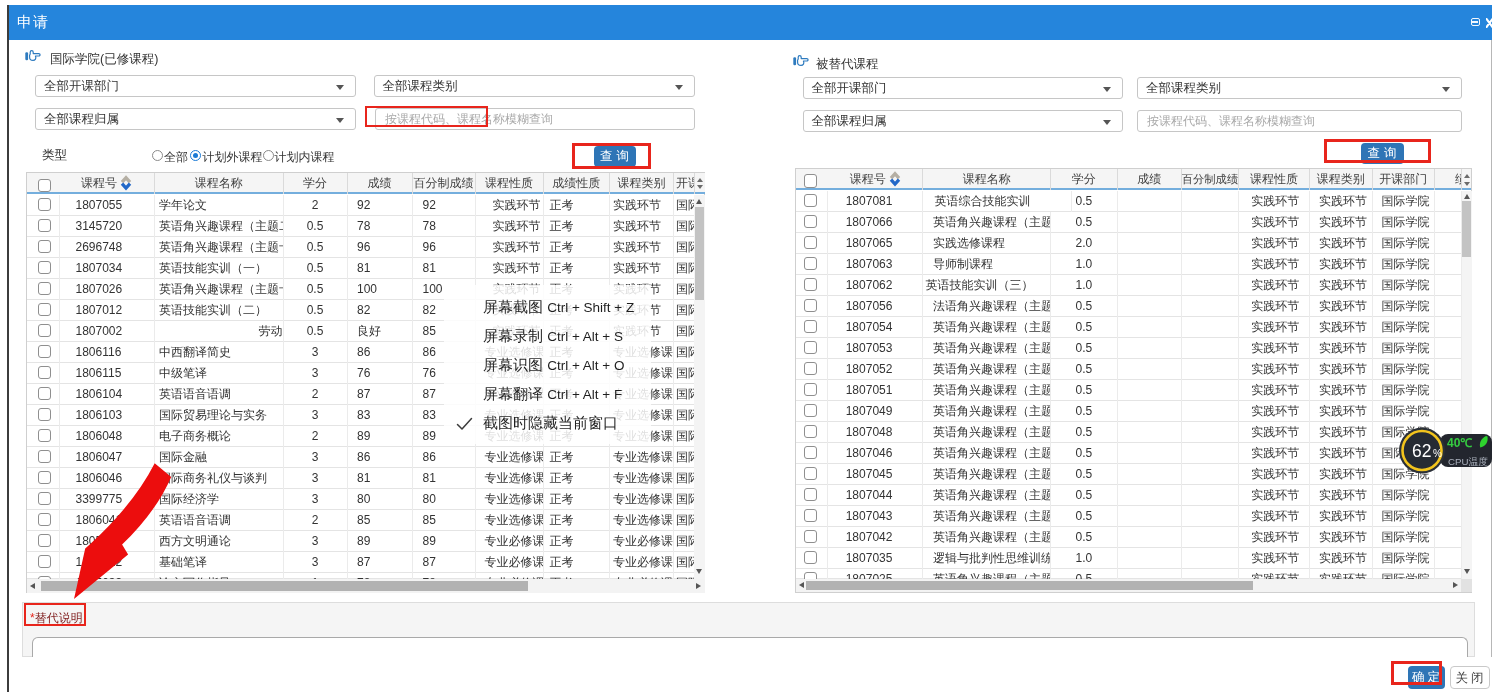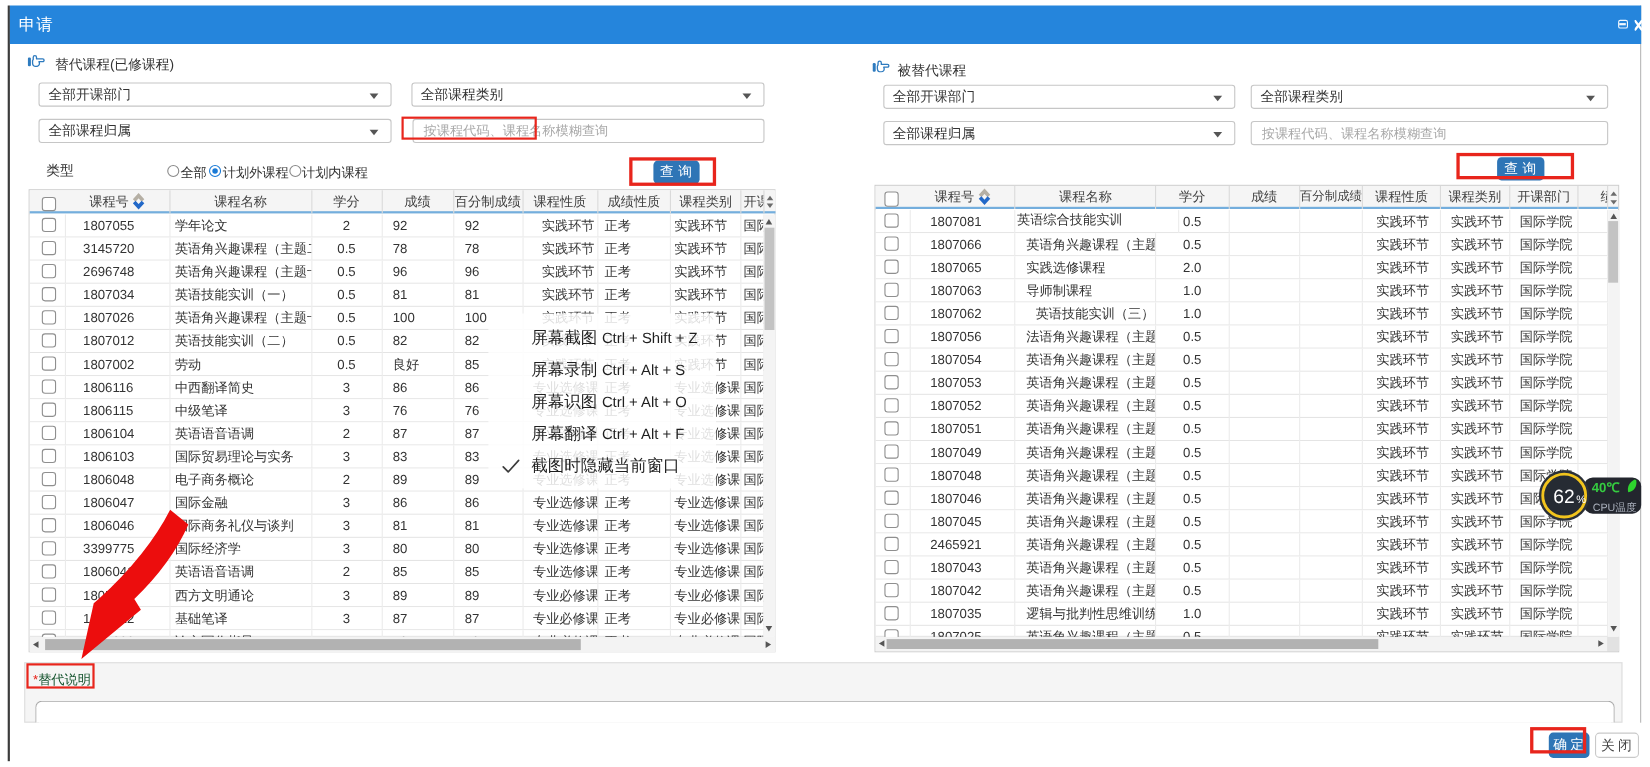--- a/index.html
+++ b/index.html
@@ -30,21 +30,21 @@
 <div class="a" style="left:17px;top:13px;font-size:15px;color:#fff;letter-spacing:1px">申请</div>
 <div class="a" style="left:1470.5px;top:17.5px;width:9px;height:8.5px;border:1.4px solid #f3f8fd;border-radius:2px"></div>
 <div class="a" style="left:1472.2px;top:21px;width:5.6px;height:1.6px;background:#f3f8fd"></div>
 <svg class="a" style="left:1486px;top:17.5px" width="7" height="10" viewBox="0 0 7 10">
     <path d="M0.5 1 L6.5 9 M6.5 1 L0.5 9" stroke="#fff" stroke-width="2.1" stroke-linecap="round"></path>
   </svg>
 <svg class="a" style="left:25px;top:49px" width="16" height="12" viewBox="0 0 16 12">
 <rect x="0.3" y="3.2" width="2.8" height="8" rx="1.2" fill="#2e7bbf"></rect>
 <path d="M5.2 5.0 L5.2 3.2 C5.2 1.0 8.2 1.0 8.2 3.2 L8.2 4.6 L13.8 4.6 C15.5 4.6 15.5 7.0 13.8 7.0 L10.4 7.0 C11.6 9.4 10.2 11.4 8.0 11.4 C6.2 11.4 4.6 10.2 4.6 8.2 L4.6 6.2 Z" fill="none" stroke="#2e7bbf" stroke-width="1.2" stroke-linejoin="round"></path>
 </svg>
-<div class="lbl" style="left:50px;top:50.5px">替代课程(已修课程)</div>
+<div class="lbl" style="left:50px;top:50.5px">国际学院(已修课程)</div>
 <svg class="a" style="left:793px;top:54px" width="16" height="12" viewBox="0 0 16 12">
 <rect x="0.3" y="3.2" width="2.8" height="8" rx="1.2" fill="#2e7bbf"></rect>
 <path d="M5.2 5.0 L5.2 3.2 C5.2 1.0 8.2 1.0 8.2 3.2 L8.2 4.6 L13.8 4.6 C15.5 4.6 15.5 7.0 13.8 7.0 L10.4 7.0 C11.6 9.4 10.2 11.4 8.0 11.4 C6.2 11.4 4.6 10.2 4.6 8.2 L4.6 6.2 Z" fill="none" stroke="#2e7bbf" stroke-width="1.2" stroke-linejoin="round"></path>
 </svg>
 <div class="lbl" style="left:816px;top:55.5px">被替代课程</div>
 <div class="dd" style="left:35px;top:75px;width:321px">全部开课部门<span class="car"></span></div>
 <div class="dd" style="left:373.5px;top:75px;width:321.5px">全部课程类别<span class="car"></span></div>
 <div class="dd" style="left:35px;top:108px;width:321px">全部课程归属<span class="car"></span></div>
 <div class="inp" style="left:375px;top:108px;width:320px">按课程代码、课程名称模糊查询</div>
 <div class="dd" style="left:802.5px;top:77px;width:320px">全部开课部门<span class="car"></span></div>
@@ -144,21 +144,21 @@
 <div class="a bc" style="left:347.5px;top:299.5px;width:65px;height:21.0px;line-height:20.0px;padding-left:9.5px;">82</div>
 <div class="a bc" style="left:412.5px;top:299.5px;width:63px;height:21.0px;line-height:20.0px;padding-left:10px;">82</div>
 <div class="a bc" style="left:475.5px;top:299.5px;width:68px;height:21.0px;line-height:20.0px;padding-left:17px;">实践环节</div>
 <div class="a bc" style="left:543.5px;top:299.5px;width:66.5px;height:21.0px;line-height:20.0px;padding-left:6px;">正考</div>
 <div class="a bc" style="left:610.0px;top:299.5px;width:64px;height:21.0px;line-height:20.0px;padding-left:3px;">实践环节</div>
 <div class="a bc" style="left:674.0px;top:299.5px;width:20.5px;height:21.0px;line-height:20.0px;padding-left:2px;">国际学院</div>
 <div class="cb" style="left:37.5px;top:302.7px"></div>
 <div class="a brow" style="left:26.5px;top:320.5px;width:668.0px;height:21.0px"></div>
 <div class="a bc" style="left:26.5px;top:320.5px;width:33px;height:21.0px;line-height:20.0px;padding-left:0px;"></div>
 <div class="a bc" style="left:59.5px;top:320.5px;width:95.5px;height:21.0px;line-height:20.0px;padding-left:16px;">1807002</div>
-<div class="a bc" style="left:155.0px;top:320.5px;width:128.5px;height:21.0px;line-height:20.0px;padding-left:4px;">劳动</div>
+<div class="a bc" style="left:155.0px;top:320.5px;width:128.5px;height:21.0px;line-height:20.0px;padding-left:4px;text-align:right;">劳动</div>
 <div class="a bc" style="left:283.5px;top:320.5px;width:64px;height:21.0px;line-height:20.0px;text-align:center;">0.5</div>
 <div class="a bc" style="left:347.5px;top:320.5px;width:65px;height:21.0px;line-height:20.0px;padding-left:9.5px;">良好</div>
 <div class="a bc" style="left:412.5px;top:320.5px;width:63px;height:21.0px;line-height:20.0px;padding-left:10px;">85</div>
 <div class="a bc" style="left:475.5px;top:320.5px;width:68px;height:21.0px;line-height:20.0px;padding-left:17px;">实践环节</div>
 <div class="a bc" style="left:543.5px;top:320.5px;width:66.5px;height:21.0px;line-height:20.0px;padding-left:6px;">正考</div>
 <div class="a bc" style="left:610.0px;top:320.5px;width:64px;height:21.0px;line-height:20.0px;padding-left:3px;">实践环节</div>
 <div class="a bc" style="left:674.0px;top:320.5px;width:20.5px;height:21.0px;line-height:20.0px;padding-left:2px;">国际学院</div>
 <div class="cb" style="left:37.5px;top:323.7px"></div>
 <div class="a brow" style="left:26.5px;top:341.5px;width:668.0px;height:21.0px"></div>
 <div class="a bc" style="left:26.5px;top:341.5px;width:33px;height:21.0px;line-height:20.0px;padding-left:0px;"></div>
@@ -325,21 +325,21 @@
 <div class="a hc" style="left:1117.7px;top:168.5px;width:64px;height:21px;line-height:21px;">成绩</div>
 <div class="a hc" style="left:1181.7px;top:168.5px;width:57.5px;height:21px;line-height:21px;font-size:11.3px;">百分制成绩</div>
 <div class="a hc" style="left:1239.2px;top:168.5px;width:70.7px;height:21px;line-height:21px;">课程性质</div>
 <div class="a hc" style="left:1309.9px;top:168.5px;width:62.7px;height:21px;line-height:21px;">课程类别</div>
 <div class="a hc" style="left:1372.6000000000001px;top:168.5px;width:62.5px;height:21px;line-height:21px;">开课部门</div>
 <div class="a hc" style="left:1435.1000000000001px;top:168.5px;width:27px;height:21px;line-height:21px;text-align:left;padding-left:20px;">绩</div>
 <div class="cb" style="left:803.5px;top:174.25px"></div>
 <div class="a brow" style="left:795.7px;top:190.5px;width:666.4000000000001px;height:21.0px"></div>
 <div class="a bc" style="left:795.7px;top:190.5px;width:32.5px;height:21.0px;line-height:20.0px;padding-left:0px;"></div>
 <div class="a bc" style="left:828.2px;top:190.5px;width:95.3px;height:21.0px;line-height:20.0px;padding-left:17.5px;">1807081</div>
-<div class="a bc" style="left:923.5px;top:190.5px;width:148px;height:21.0px;line-height:20.0px;padding-left:1px;font-family:Liberation Mono, monospace;">英语综合技能实训</div>
+<div class="a bc" style="left:923.5px;top:190.5px;width:148px;height:21.0px;line-height:20.0px;padding-left:11px;">英语综合技能实训</div>
 <div class="a bc" style="left:1051.0px;top:190.5px;width:66.7px;height:21.0px;line-height:20.0px;text-align:center;">0.5</div>
 <div class="a bc" style="left:1117.7px;top:190.5px;width:64px;height:21.0px;line-height:20.0px;padding-left:0px;"></div>
 <div class="a bc" style="left:1181.7px;top:190.5px;width:57.5px;height:21.0px;line-height:20.0px;padding-left:0px;"></div>
 <div class="a bc" style="left:1239.2px;top:190.5px;width:70.7px;height:21.0px;line-height:20.0px;padding-left:12px;">实践环节</div>
 <div class="a bc" style="left:1309.9px;top:190.5px;width:62.7px;height:21.0px;line-height:20.0px;padding-left:9px;">实践环节</div>
 <div class="a bc" style="left:1372.6000000000001px;top:190.5px;width:62.5px;height:21.0px;line-height:20.0px;padding-left:9px;">国际学院</div>
 <div class="a bc" style="left:1435.1000000000001px;top:190.5px;width:27px;height:21.0px;line-height:20.0px;padding-left:0px;"></div>
 <div class="cb" style="left:803.5px;top:193.7px"></div>
 <div class="a brow" style="left:795.7px;top:211.5px;width:666.4000000000001px;height:21.0px"></div>
 <div class="a bc" style="left:795.7px;top:211.5px;width:32.5px;height:21.0px;line-height:20.0px;padding-left:0px;"></div>
@@ -373,21 +373,21 @@
 <div class="a bc" style="left:1117.7px;top:253.5px;width:64px;height:21.0px;line-height:20.0px;padding-left:0px;"></div>
 <div class="a bc" style="left:1181.7px;top:253.5px;width:57.5px;height:21.0px;line-height:20.0px;padding-left:0px;"></div>
 <div class="a bc" style="left:1239.2px;top:253.5px;width:70.7px;height:21.0px;line-height:20.0px;padding-left:12px;">实践环节</div>
 <div class="a bc" style="left:1309.9px;top:253.5px;width:62.7px;height:21.0px;line-height:20.0px;padding-left:9px;">实践环节</div>
 <div class="a bc" style="left:1372.6000000000001px;top:253.5px;width:62.5px;height:21.0px;line-height:20.0px;padding-left:9px;">国际学院</div>
 <div class="a bc" style="left:1435.1000000000001px;top:253.5px;width:27px;height:21.0px;line-height:20.0px;padding-left:0px;"></div>
 <div class="cb" style="left:803.5px;top:256.7px"></div>
 <div class="a brow" style="left:795.7px;top:274.5px;width:666.4000000000001px;height:21.0px"></div>
 <div class="a bc" style="left:795.7px;top:274.5px;width:32.5px;height:21.0px;line-height:20.0px;padding-left:0px;"></div>
 <div class="a bc" style="left:828.2px;top:274.5px;width:95.3px;height:21.0px;line-height:20.0px;padding-left:17.5px;">1807062</div>
-<div class="a bc" style="left:923.5px;top:274.5px;width:127.5px;height:21.0px;line-height:20.0px;padding-left:18px;">英语技能实训（三）</div>
+<div class="a bc" style="left:923.5px;top:274.5px;width:127.5px;height:21.0px;line-height:20.0px;padding-left:2px;">英语技能实训（三）</div>
 <div class="a bc" style="left:1051.0px;top:274.5px;width:66.7px;height:21.0px;line-height:20.0px;text-align:center;">1.0</div>
 <div class="a bc" style="left:1117.7px;top:274.5px;width:64px;height:21.0px;line-height:20.0px;padding-left:0px;"></div>
 <div class="a bc" style="left:1181.7px;top:274.5px;width:57.5px;height:21.0px;line-height:20.0px;padding-left:0px;"></div>
 <div class="a bc" style="left:1239.2px;top:274.5px;width:70.7px;height:21.0px;line-height:20.0px;padding-left:12px;">实践环节</div>
 <div class="a bc" style="left:1309.9px;top:274.5px;width:62.7px;height:21.0px;line-height:20.0px;padding-left:9px;">实践环节</div>
 <div class="a bc" style="left:1372.6000000000001px;top:274.5px;width:62.5px;height:21.0px;line-height:20.0px;padding-left:9px;">国际学院</div>
 <div class="a bc" style="left:1435.1000000000001px;top:274.5px;width:27px;height:21.0px;line-height:20.0px;padding-left:0px;"></div>
 <div class="cb" style="left:803.5px;top:277.7px"></div>
 <div class="a brow" style="left:795.7px;top:295.5px;width:666.4000000000001px;height:21.0px"></div>
 <div class="a bc" style="left:795.7px;top:295.5px;width:32.5px;height:21.0px;line-height:20.0px;padding-left:0px;"></div>
@@ -492,21 +492,21 @@
 <div class="a bc" style="left:1051.0px;top:463.5px;width:66.7px;height:21.0px;line-height:20.0px;text-align:center;">0.5</div>
 <div class="a bc" style="left:1117.7px;top:463.5px;width:64px;height:21.0px;line-height:20.0px;padding-left:0px;"></div>
 <div class="a bc" style="left:1181.7px;top:463.5px;width:57.5px;height:21.0px;line-height:20.0px;padding-left:0px;"></div>
 <div class="a bc" style="left:1239.2px;top:463.5px;width:70.7px;height:21.0px;line-height:20.0px;padding-left:12px;">实践环节</div>
 <div class="a bc" style="left:1309.9px;top:463.5px;width:62.7px;height:21.0px;line-height:20.0px;padding-left:9px;">实践环节</div>
 <div class="a bc" style="left:1372.6000000000001px;top:463.5px;width:62.5px;height:21.0px;line-height:20.0px;padding-left:9px;">国际学院</div>
 <div class="a bc" style="left:1435.1000000000001px;top:463.5px;width:27px;height:21.0px;line-height:20.0px;padding-left:0px;"></div>
 <div class="cb" style="left:803.5px;top:466.7px"></div>
 <div class="a brow" style="left:795.7px;top:484.5px;width:666.4000000000001px;height:21.0px"></div>
 <div class="a bc" style="left:795.7px;top:484.5px;width:32.5px;height:21.0px;line-height:20.0px;padding-left:0px;"></div>
-<div class="a bc" style="left:828.2px;top:484.5px;width:95.3px;height:21.0px;line-height:20.0px;padding-left:17.5px;">2465921</div>
+<div class="a bc" style="left:828.2px;top:484.5px;width:95.3px;height:21.0px;line-height:20.0px;padding-left:17.5px;">1807044</div>
 <div class="a bc" style="left:923.5px;top:484.5px;width:127.5px;height:21.0px;line-height:20.0px;padding-left:9.5px;">英语角兴趣课程（主题十四</div>
 <div class="a bc" style="left:1051.0px;top:484.5px;width:66.7px;height:21.0px;line-height:20.0px;text-align:center;">0.5</div>
 <div class="a bc" style="left:1117.7px;top:484.5px;width:64px;height:21.0px;line-height:20.0px;padding-left:0px;"></div>
 <div class="a bc" style="left:1181.7px;top:484.5px;width:57.5px;height:21.0px;line-height:20.0px;padding-left:0px;"></div>
 <div class="a bc" style="left:1239.2px;top:484.5px;width:70.7px;height:21.0px;line-height:20.0px;padding-left:12px;">实践环节</div>
 <div class="a bc" style="left:1309.9px;top:484.5px;width:62.7px;height:21.0px;line-height:20.0px;padding-left:9px;">实践环节</div>
 <div class="a bc" style="left:1372.6000000000001px;top:484.5px;width:62.5px;height:21.0px;line-height:20.0px;padding-left:9px;">国际学院</div>
 <div class="a bc" style="left:1435.1000000000001px;top:484.5px;width:27px;height:21.0px;line-height:20.0px;padding-left:0px;"></div>
 <div class="cb" style="left:803.5px;top:487.7px"></div>
 <div class="a brow" style="left:795.7px;top:505.5px;width:666.4000000000001px;height:21.0px"></div>
@@ -562,21 +562,21 @@
 <div class="vsb" style="left:1461.5px;top:190.5px;width:10px;height:388.5px"></div>
 <div class="tri" style="left:1463.6px;top:194px;border-left:3.5px solid transparent;border-right:3.5px solid transparent;border-bottom:5px solid #555"></div>
 <div class="tri" style="left:1463.6px;top:569px;border-left:3.5px solid transparent;border-right:3.5px solid transparent;border-top:5px solid #555"></div>
 <div class="thumbv" style="left:1462.2px;top:201px;width:8.5px;height:56px"></div>
 <div class="hsb" style="left:795.7px;top:578.5px;width:665px;height:13.5px"></div>
 <div class="a" style="left:1460.7px;top:578.5px;width:11px;height:13.5px;background:#e2e2e2"></div>
 <div class="tri" style="left:799px;top:582px;border-top:3.5px solid transparent;border-bottom:3.5px solid transparent;border-right:5px solid #555"></div>
 <div class="tri" style="left:1452.5px;top:582px;border-top:3.5px solid transparent;border-bottom:3.5px solid transparent;border-left:5px solid #555"></div>
 <div class="thumbh" style="left:806px;top:580.7px;width:447px"></div>
 <div class="a" style="left:22px;top:602px;width:1453px;height:55px;background:#f5f5f5;border:1px solid #ddd"></div>
-<div class="a" style="left:30px;top:610px;font-size:12px;color:#e8251c">*<span style="color:#14532d">替代说明</span></div>
+<div class="a" style="left:30px;top:610px;font-size:12px;color:#e8251c">*<span style="color:#7f1d1d">替代说明</span></div>
 <div class="a" style="left:31.5px;top:636.5px;width:1436px;height:20px;background:#fff;border:1px solid #a9a9a9;border-bottom:none;border-radius:6px 6px 0 0"></div>
 <div class="btn" style="left:1408px;top:666px;width:37px;height:23px;line-height:23px;letter-spacing:3px;padding-left:2px;border-radius:4px">确定</div>
 <div class="a" style="left:1450px;top:666px;width:40px;height:23px;line-height:23px;background:#fff;border:1px solid #c9c9c9;border-radius:4px;font-size:12.5px;color:#444;text-align:center;letter-spacing:3px;padding-left:2px">关闭</div>
 <div class="a" style="left:444px;top:285px;width:207px;height:159px;background:rgba(255,255,255,0.84)"></div>
 <div class="a" style="left:483px;top:297.5px;font-size:15px;color:#1f1f1f;white-space:nowrap">屏幕截图 <span style="font-size:13.5px">Ctrl + Shift + Z</span></div>
 <div class="a" style="left:483px;top:326.5px;font-size:15px;color:#1f1f1f;white-space:nowrap">屏幕录制 <span style="font-size:13.5px">Ctrl + Alt + S</span></div>
 <div class="a" style="left:483px;top:355.5px;font-size:15px;color:#1f1f1f;white-space:nowrap">屏幕识图 <span style="font-size:13.5px">Ctrl + Alt + O</span></div>
 <div class="a" style="left:483px;top:384.5px;font-size:15px;color:#1f1f1f;white-space:nowrap">屏幕翻译 <span style="font-size:13.5px">Ctrl + Alt + F</span></div>
 <div class="a" style="left:483px;top:413.5px;font-size:15px;color:#1f1f1f;white-space:nowrap">截图时隐藏当前窗口</div>
 <svg class="a" style="left:456px;top:417px" width="17" height="14" viewBox="0 0 17 14">

